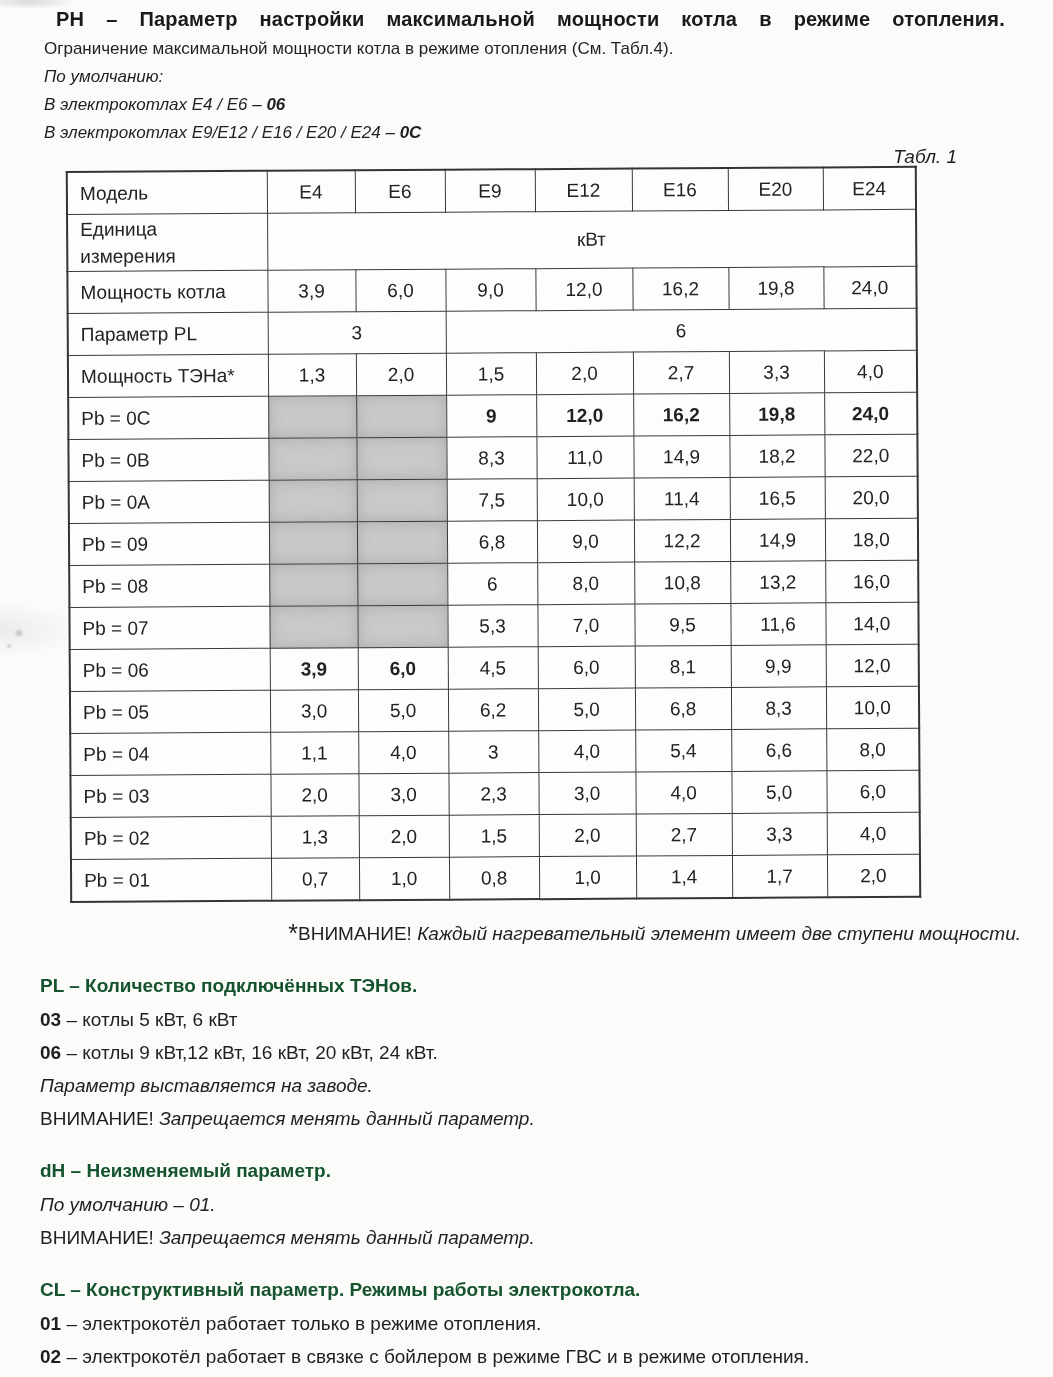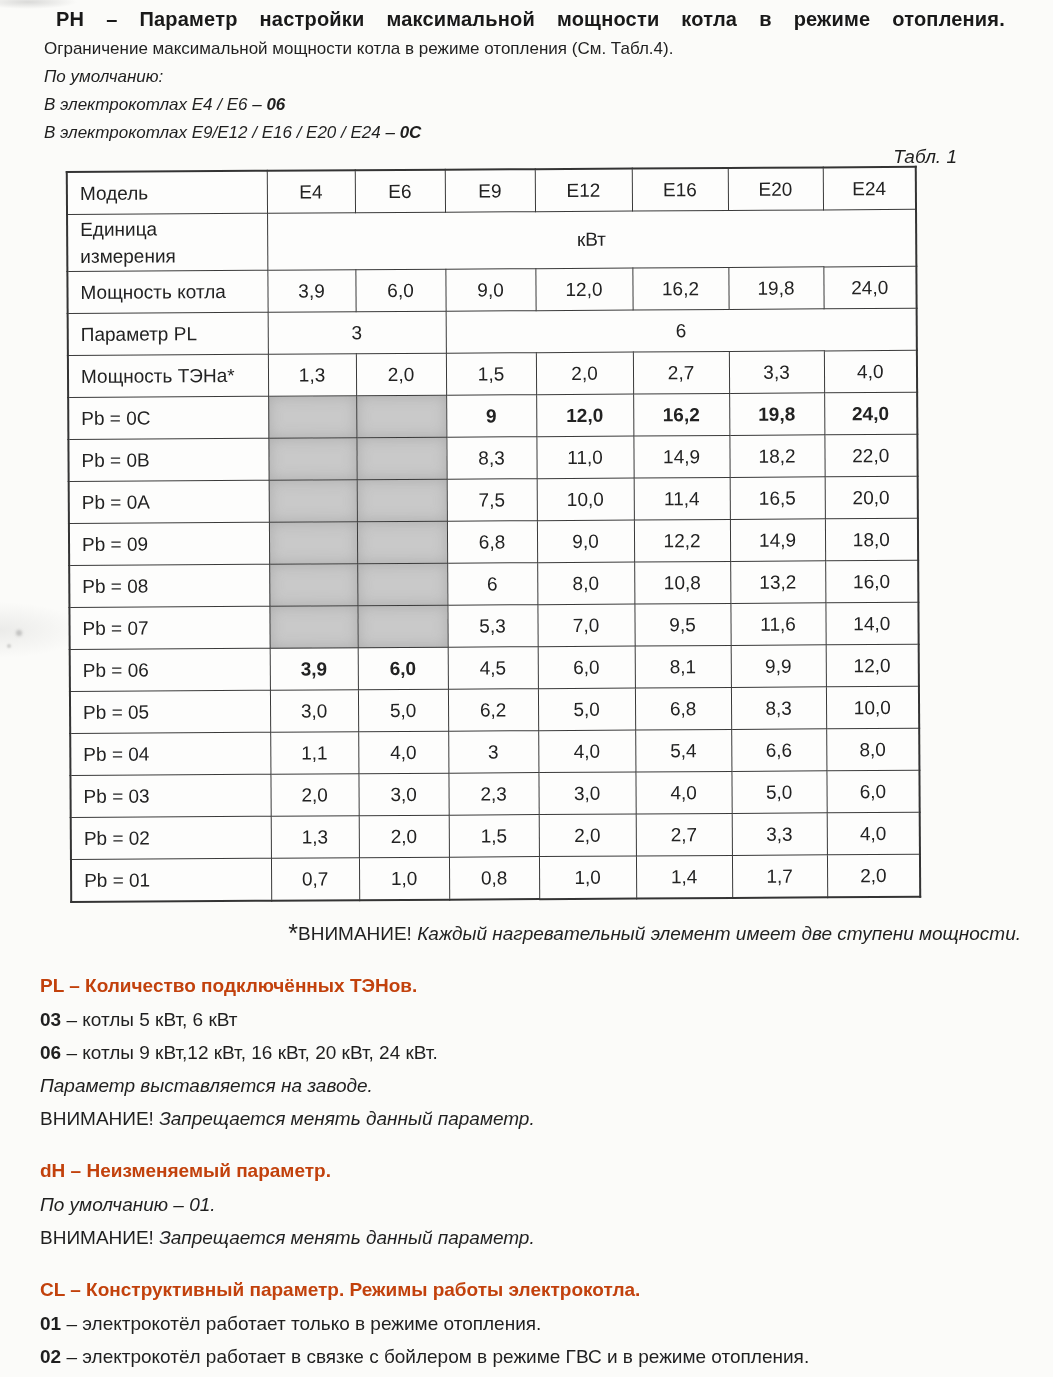--- a/index.html
+++ b/index.html
@@ -63,21 +63,21 @@
   table.power td.num { text-align: center; }
   table.power td.shaded { background: var(--shade, #c9c9c9); box-shadow: inset 0 0 14px rgba(120,120,120,.35); }
   table.power td.b { font-weight: bold; }
 
   .footnote { margin: 18px 0 0; font-size: 19px; line-height: 26px; text-align: right; }
   .fnstar { font-size: 25px; line-height: 0; vertical-align: -2px; }
   .footnote .warn { font-style: normal; }
 
   .sec { margin-top: 26px; }
   .sec p { margin: 0 0 7px; font-size: 19px; line-height: 26px; }
-  .sec .heading { font-weight: bold; color: #c2410c; margin-bottom: 8px; }
+  .sec .heading { font-weight: bold; color: #14532d; margin-bottom: 8px; }
   b.code { font-weight: bold; }
 
   
   .noise {
     position: absolute;
     left: 0; top: 0;
     width: 2px; height: 2px;
     border-radius: 50%;
     background: transparent;
     box-shadow:

